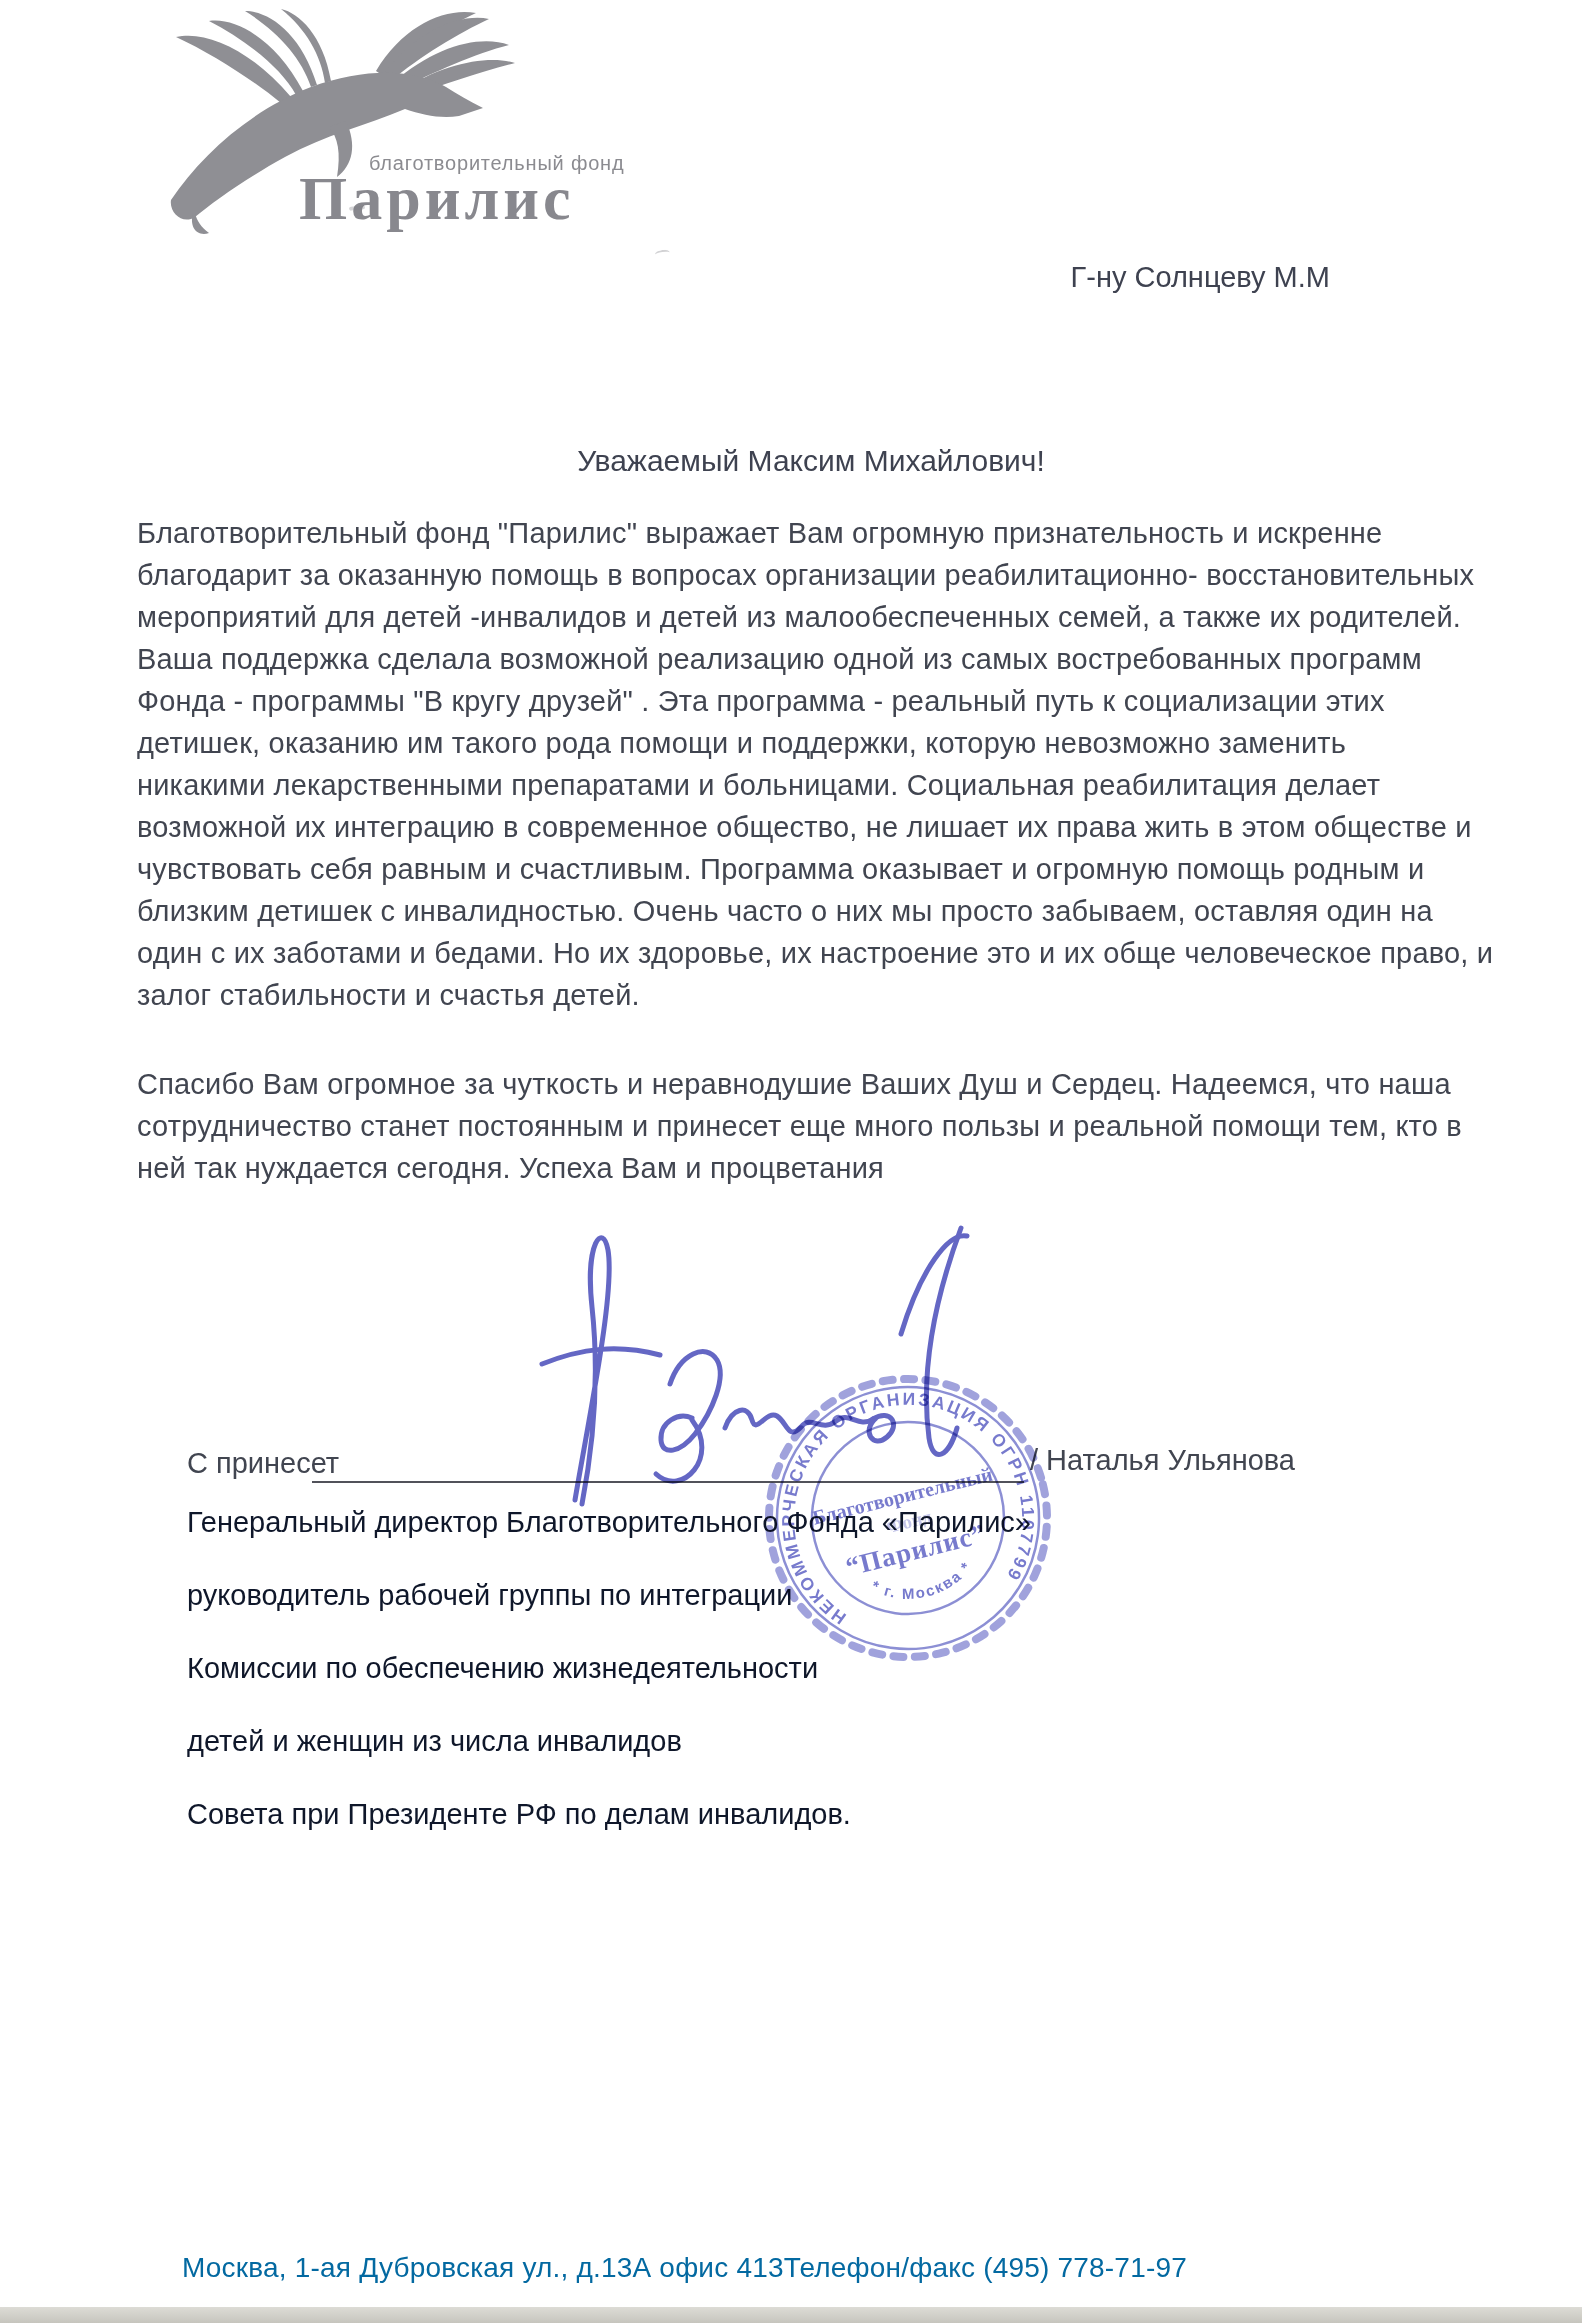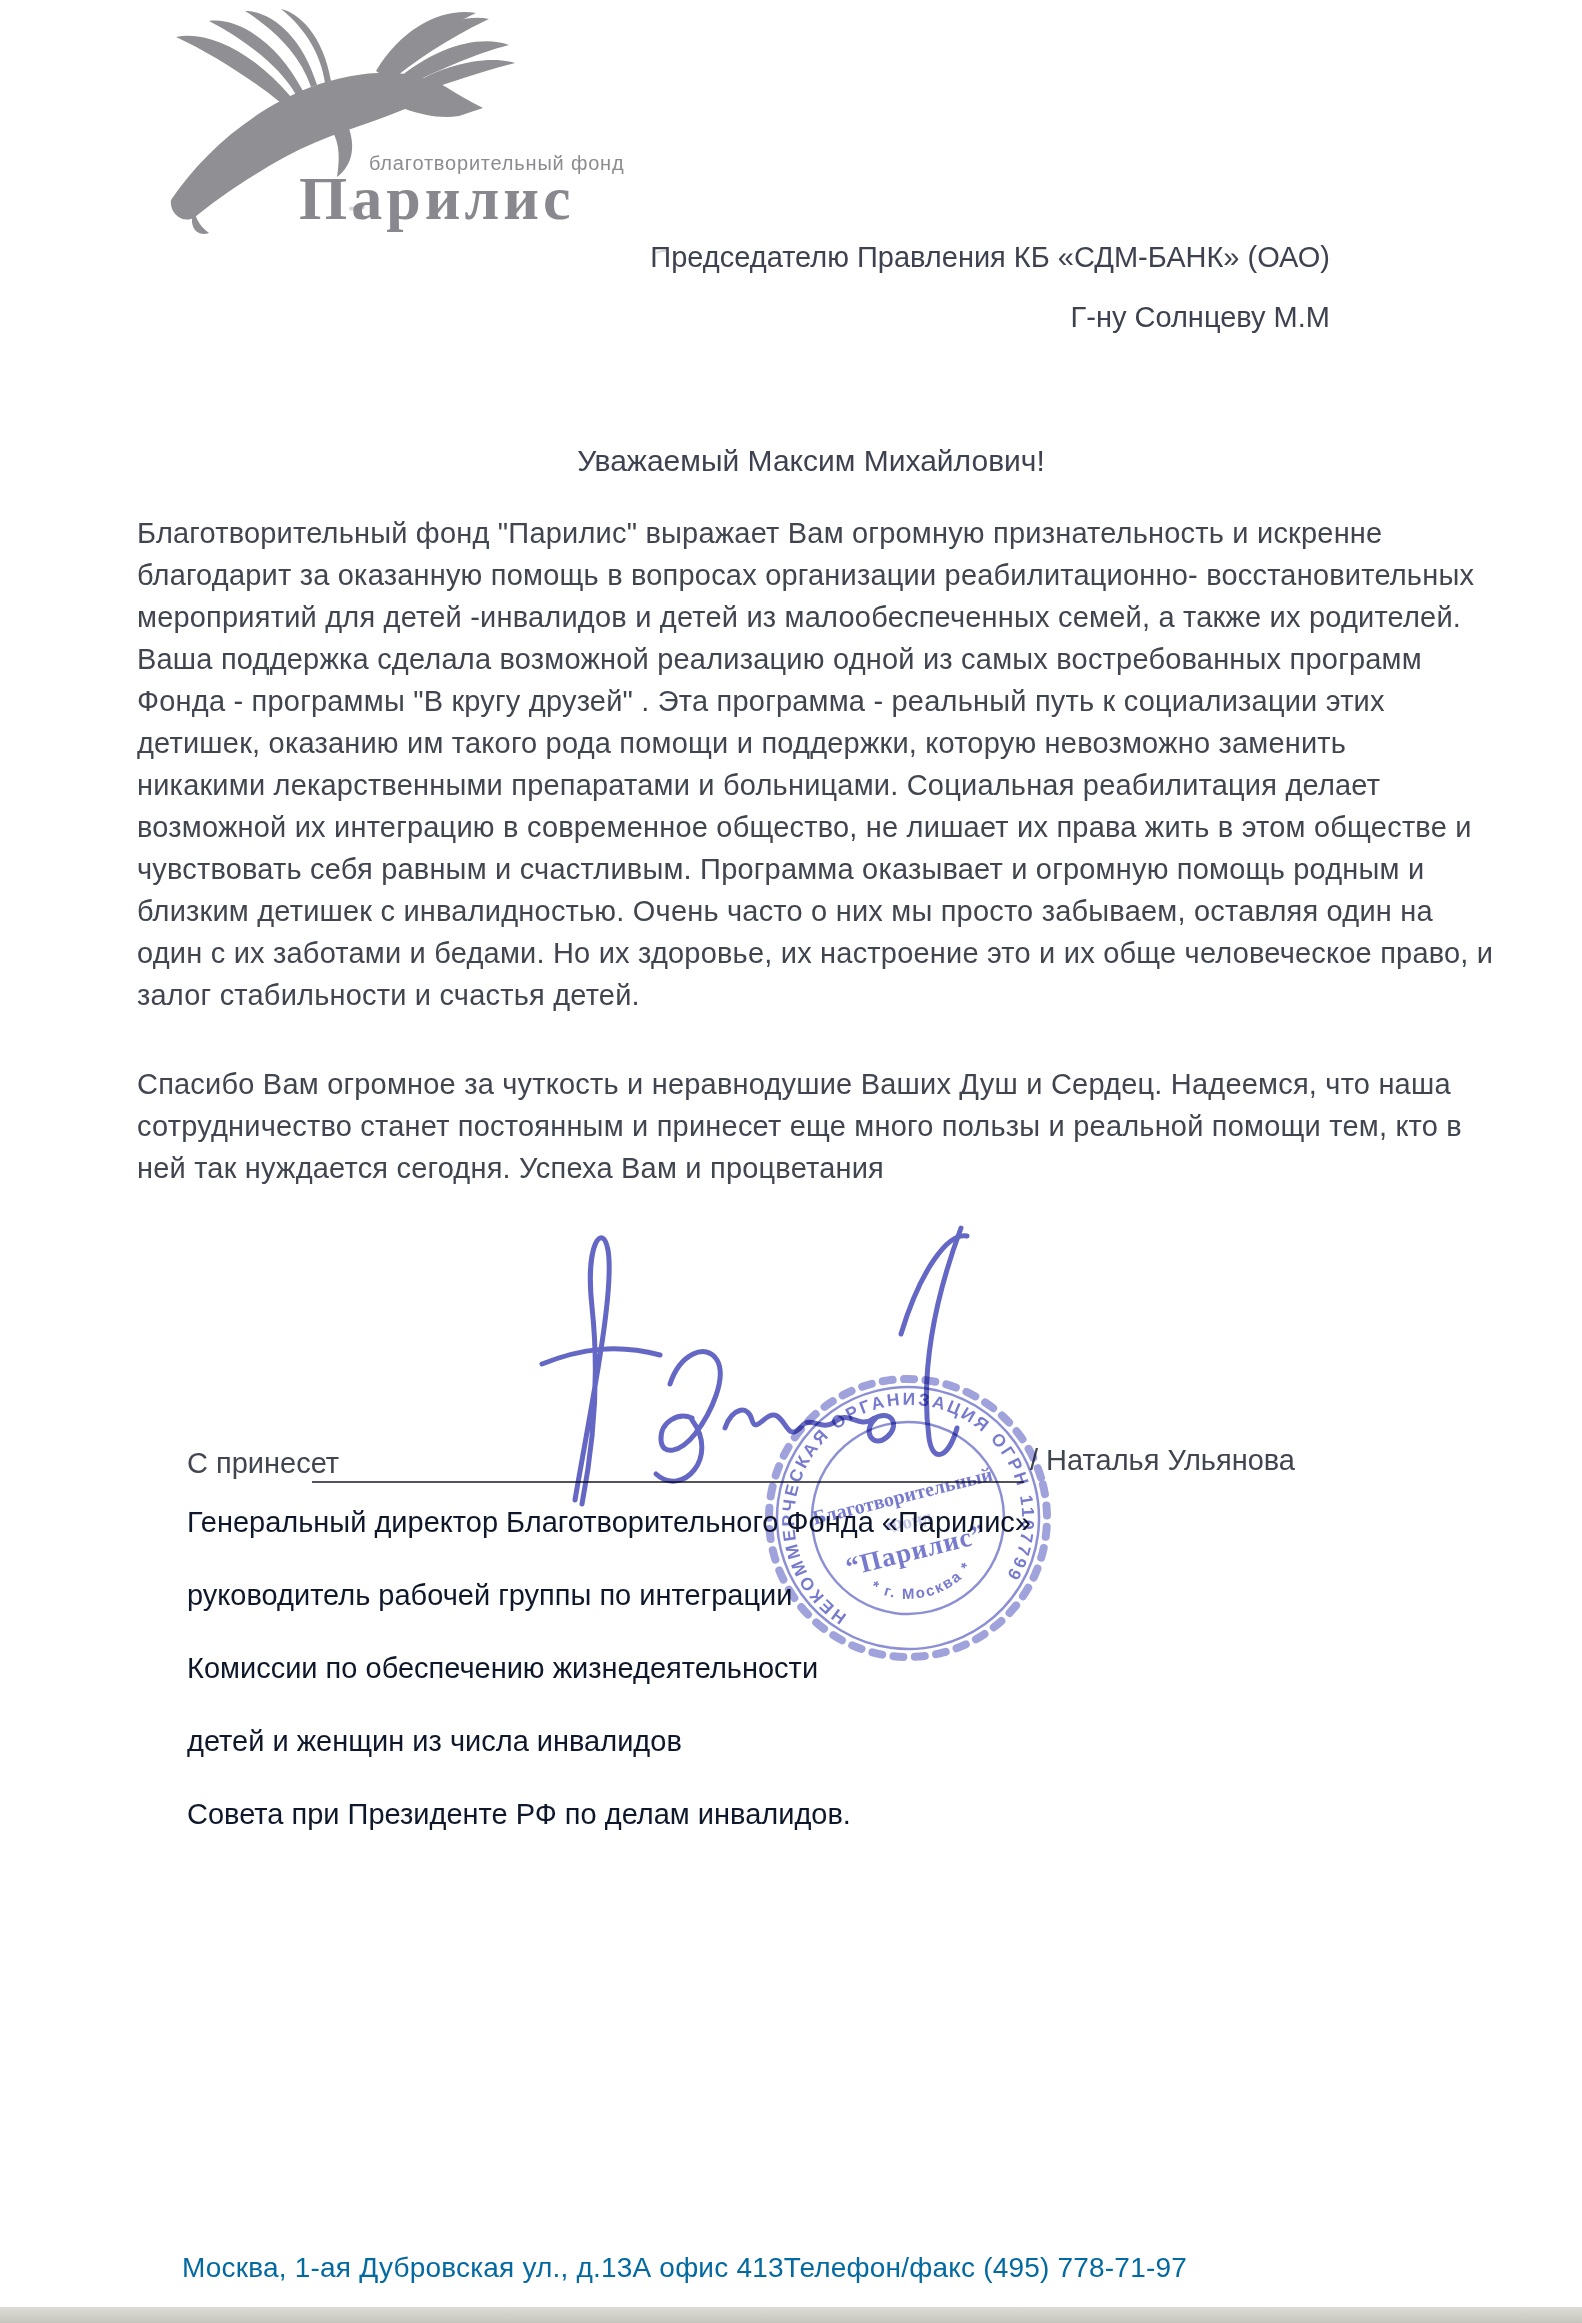--- a/index.html
+++ b/index.html
@@ -98,21 +98,20 @@
       <path d="M205,116 C216,140 212,160 196,172 C200,148 197,132 188,122 Z"></path>
 
       <path d="M52,208 C48,222 56,232 68,228 C60,222 56,216 54,208 Z"></path>
     </g>
   </svg>
   <div class="logo-subtitle">благотворительный фонд</div>
   <div class="logo-title">Парилис</div>
 </div>
 
 <div class="abs recipient">
-  <div>Председателю  Правления КБ «СДМ-БАНК» (ОАО)</div>
   <div class="recipient-line2">Г-ну Солнцеву М.М</div>
 </div>
 
 <div class="abs speck1"></div>
 <div class="abs speck2"></div>
 
 <div class="abs salutation">Уважаемый Максим Михайлович!</div>
 
 <div class="abs body-text para1">Благотворительный фонд  "Парилис" выражает Вам огромную признательность и искренне
 благодарит за оказанную помощь в вопросах организации реабилитационно- восстановительных

